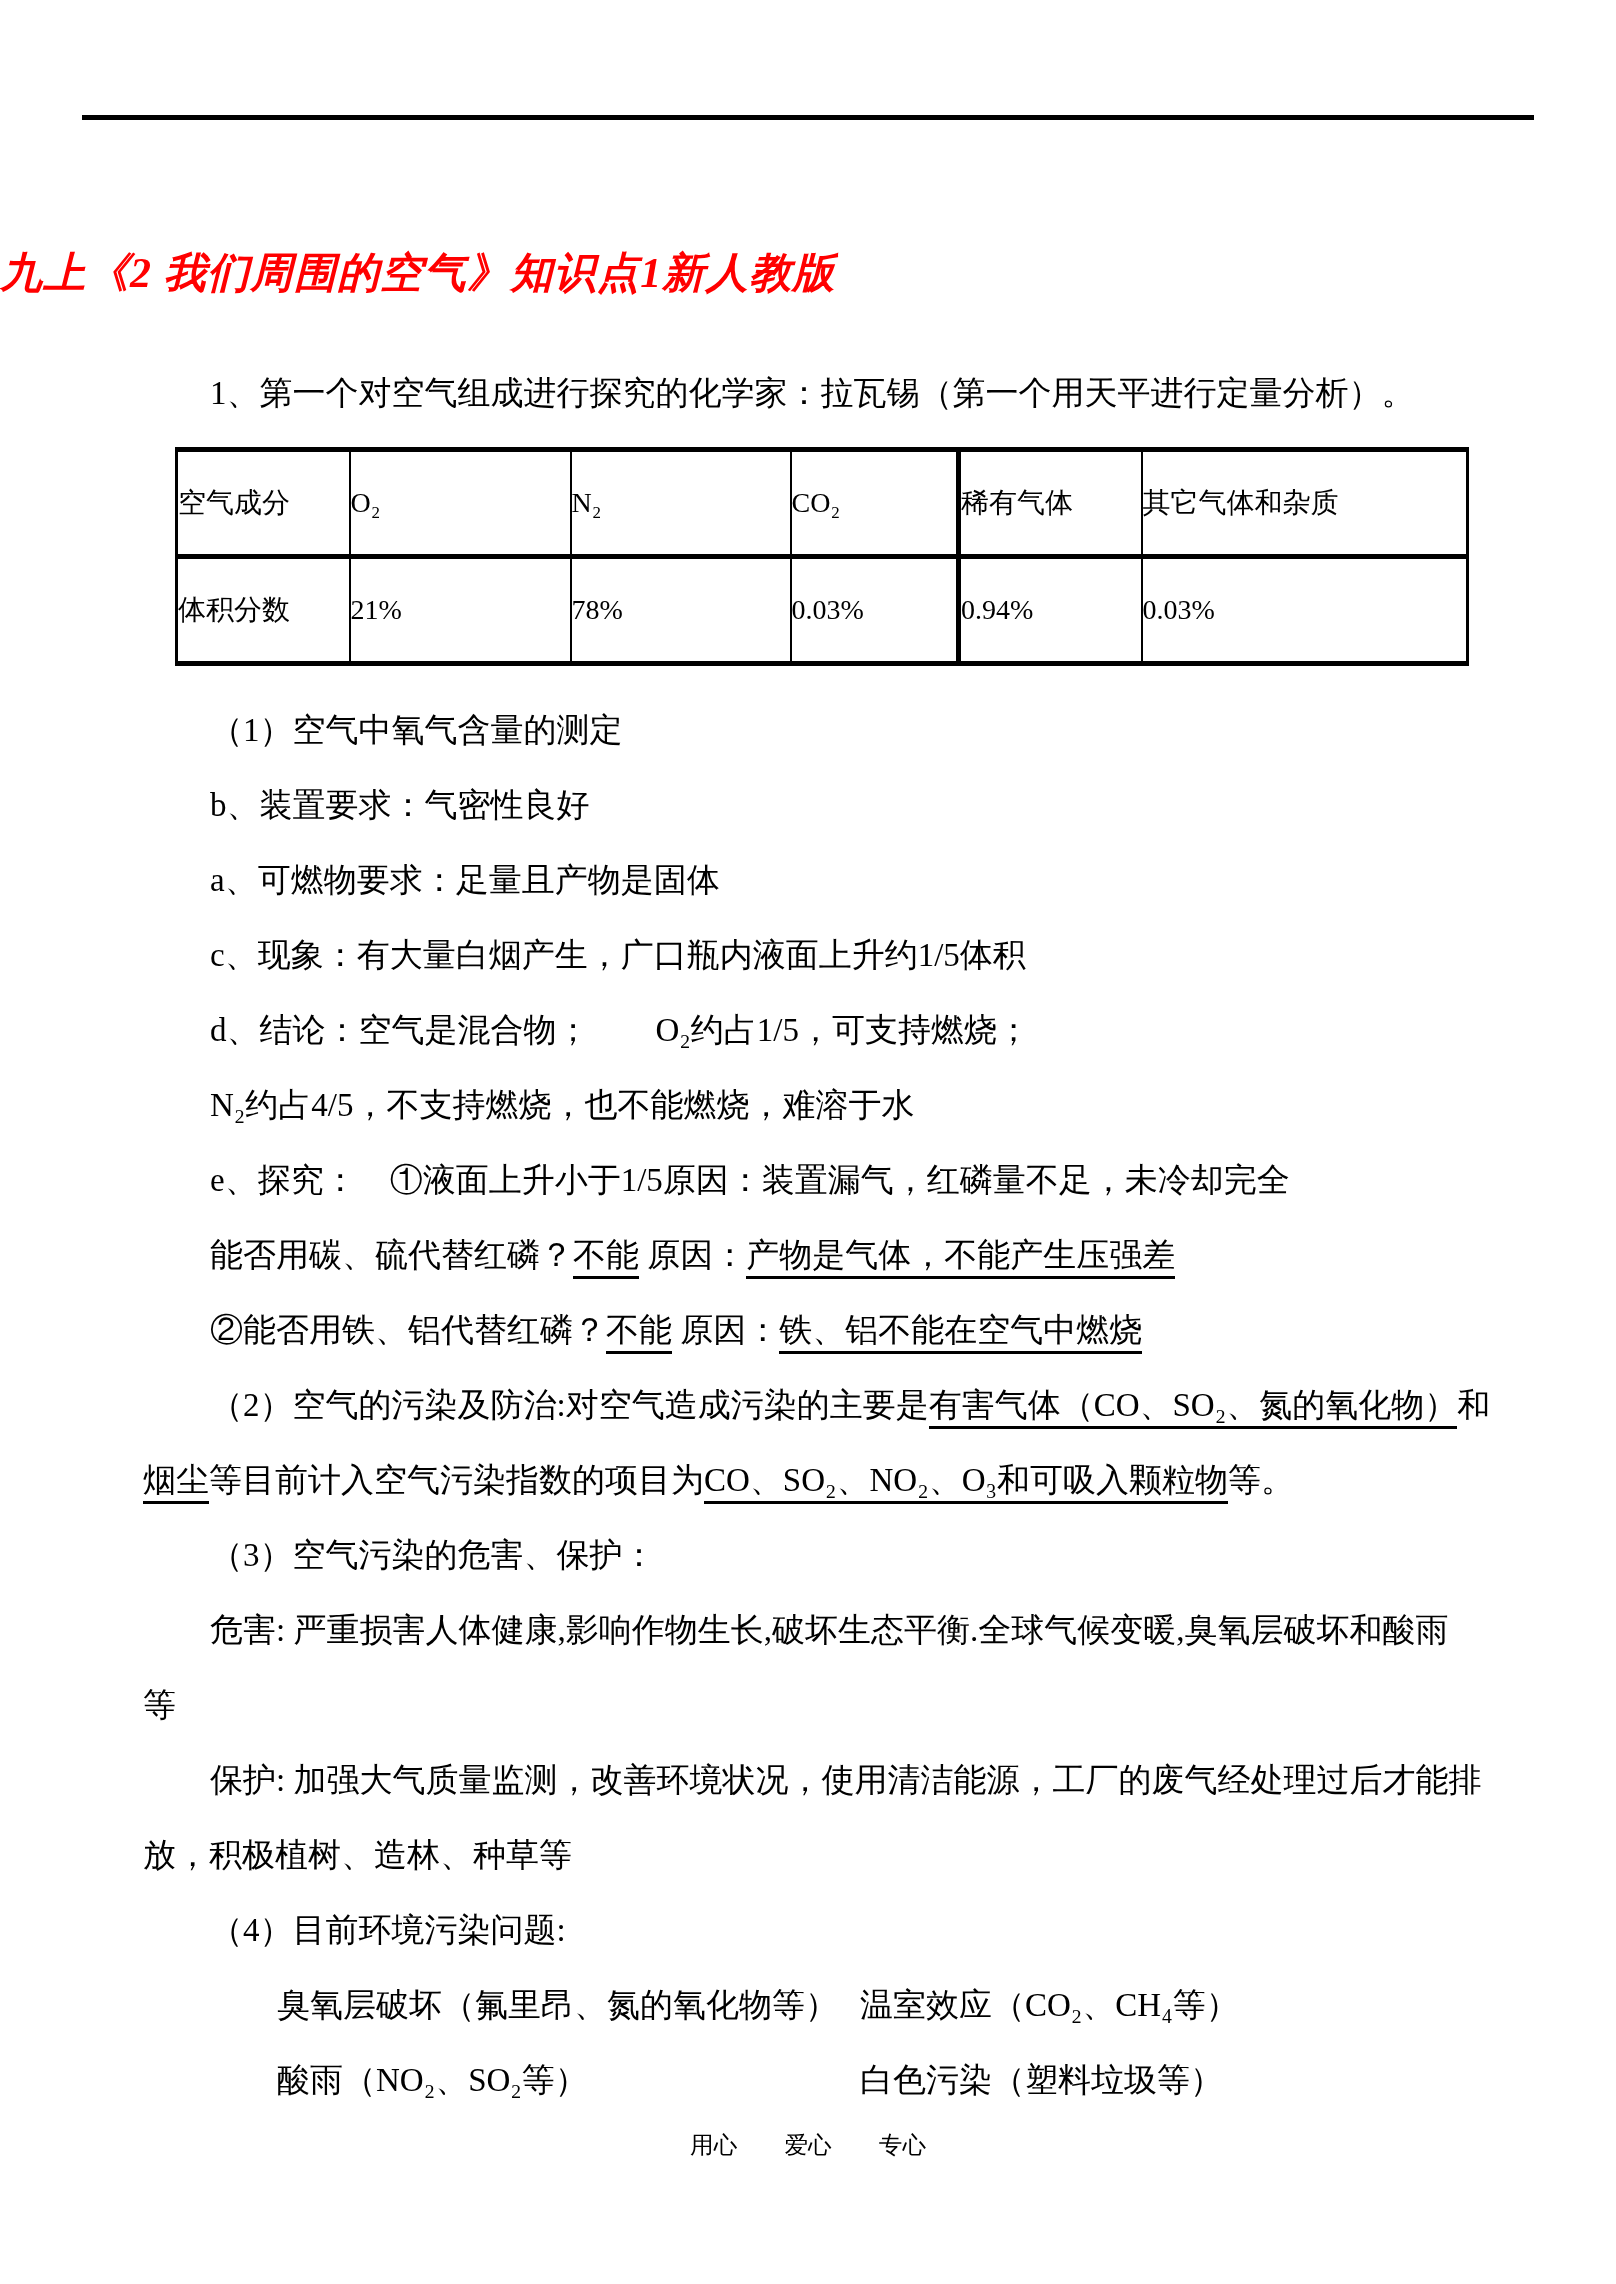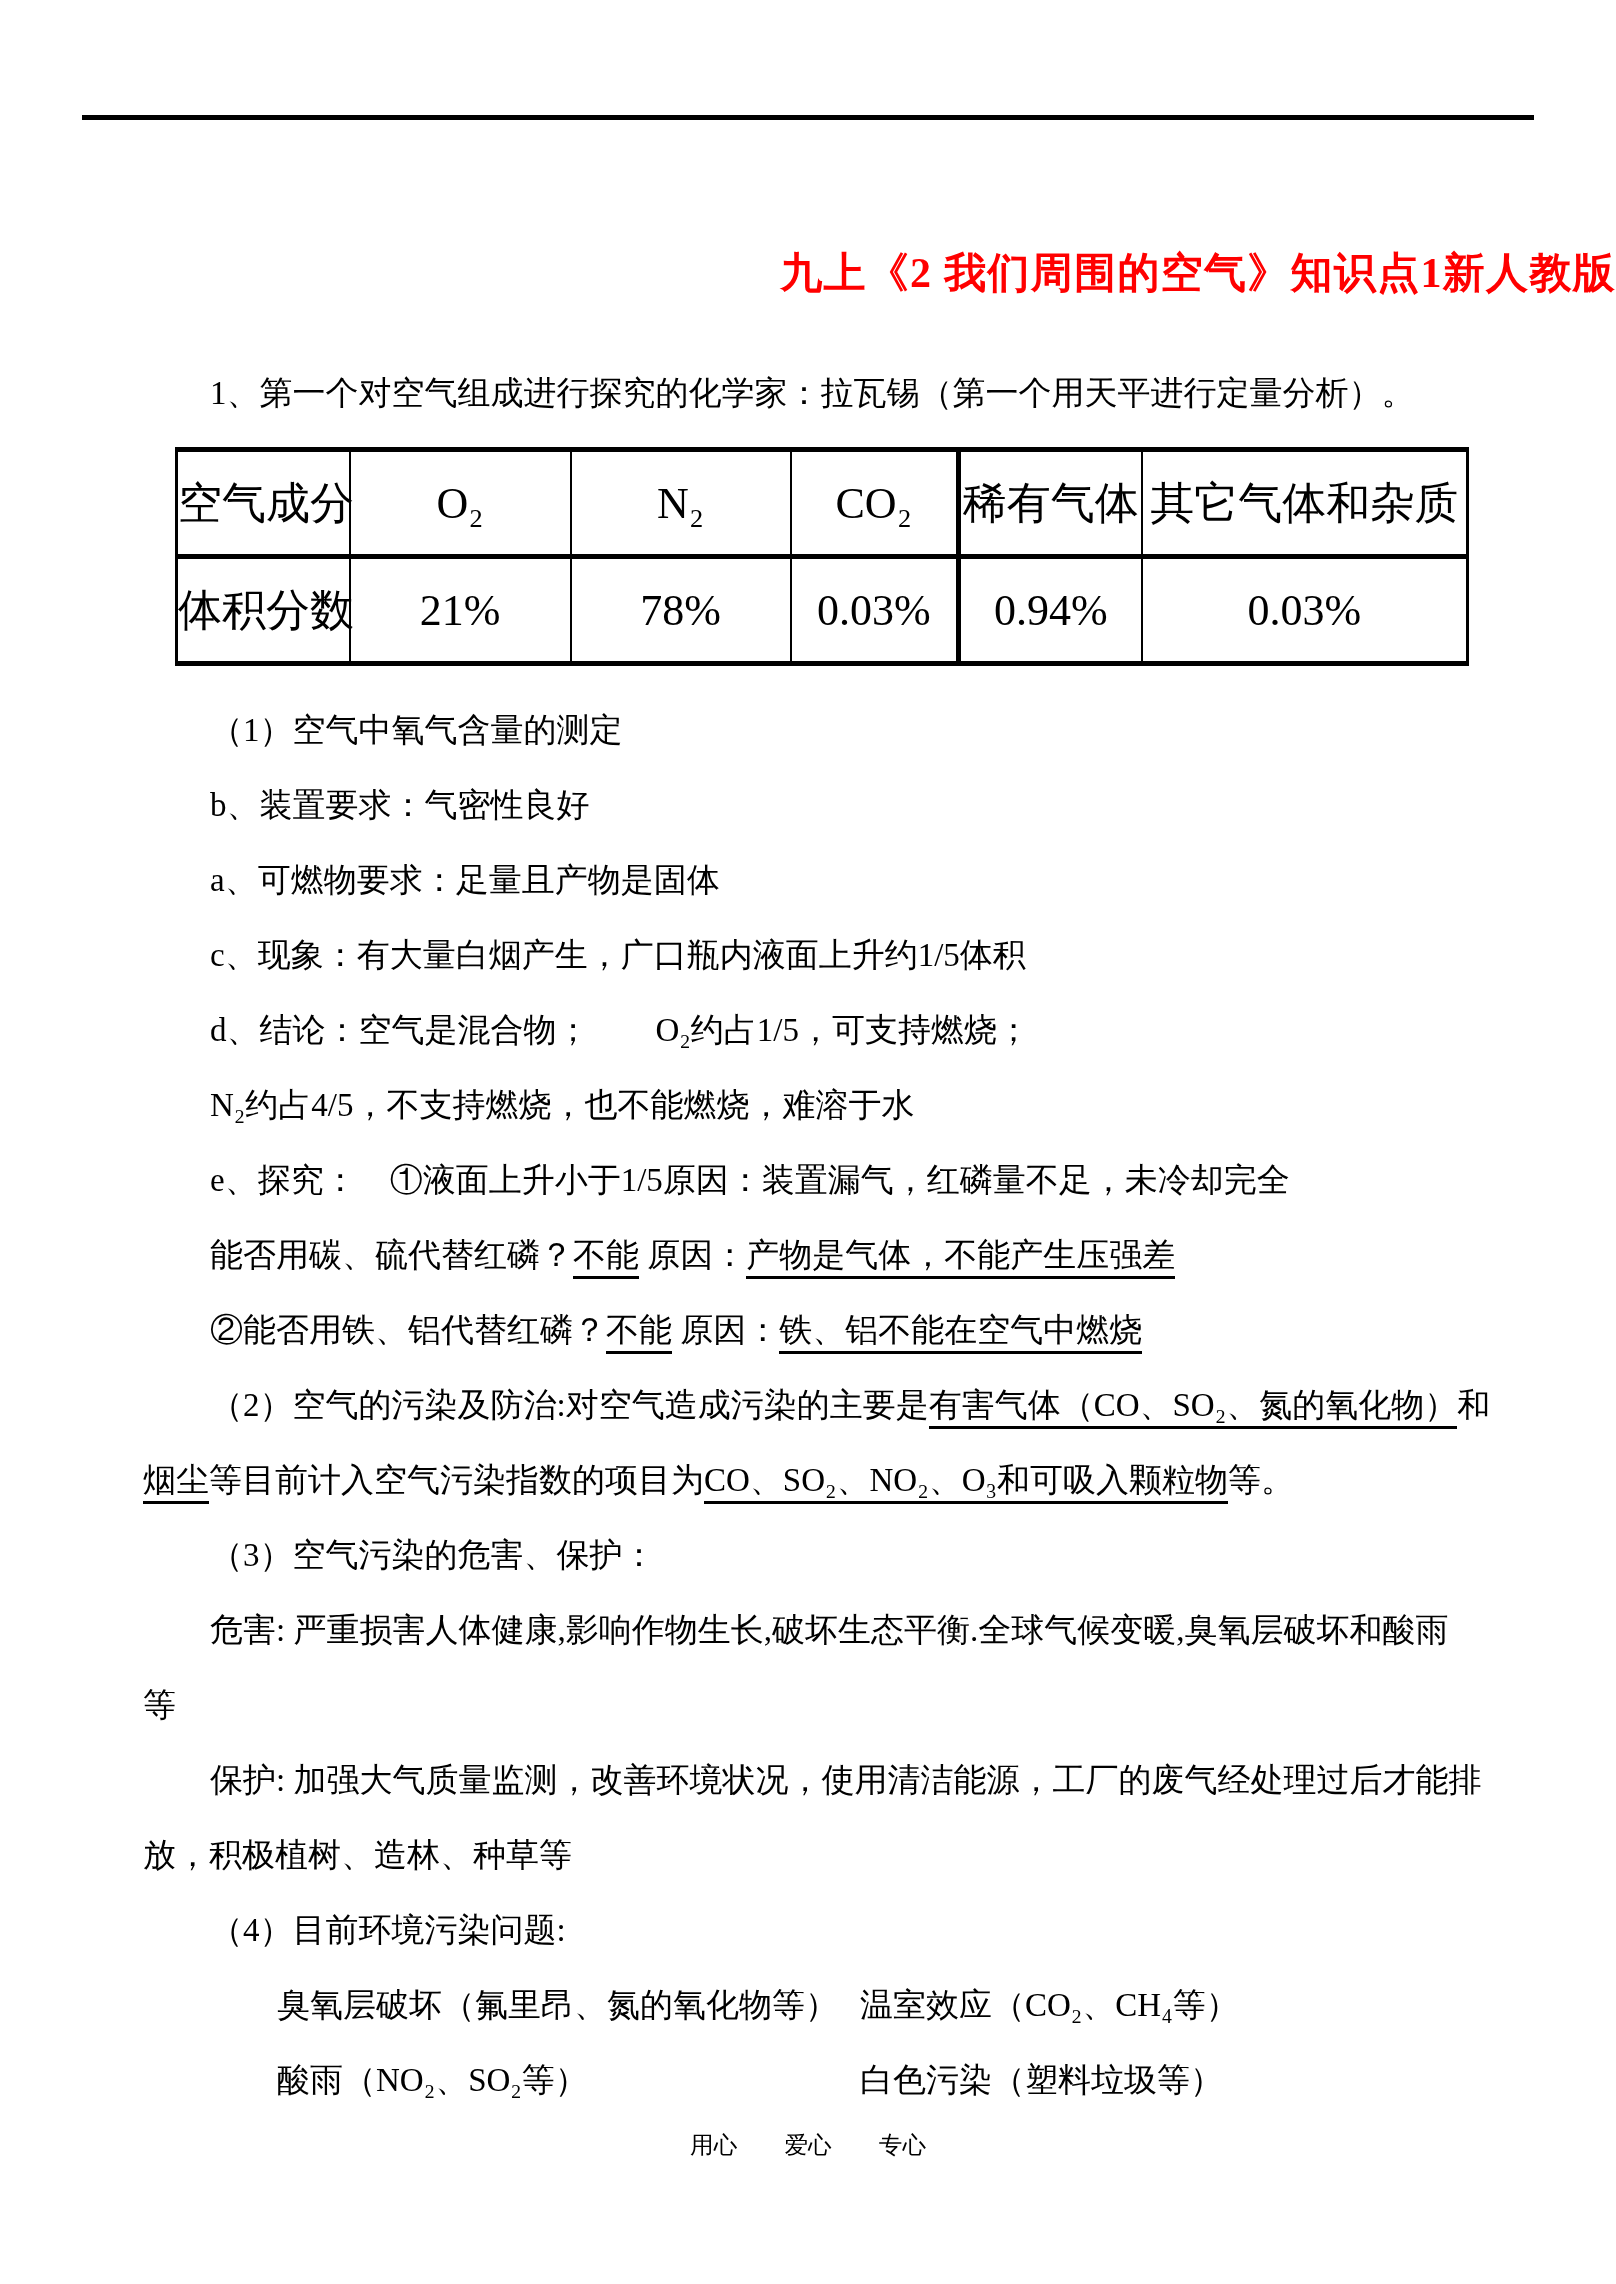--- a/index.html
+++ b/index.html
@@ -2,35 +2,35 @@
 <html style="font-size:10.2px"><head>
 <meta charset="utf-8">
 <style>
   html { background:#888; }
   body {
     margin:0 auto; width:1616px; height:2284px; background:#ffffff; color:#000;
     font-family:"Liberation Serif","DejaVu Serif",serif; overflow:hidden; position:relative;
   }
   .top-rule { margin:115px 82px 0 82px; border-top:5.7px solid #000; height:0; }
   .title {
-    margin:121px 0 0 0; text-align:right; font-size:42px; line-height:64px;
-    font-weight:bold; color:#FF0000; letter-spacing:1.3px;
+    margin:121px 0 0 0; text-align:left; font-size:42px; line-height:64px;
+    font-weight:bold; color:#FF0000; letter-spacing:1.3px;font-style:italic;
   }
   .content { margin:51px 147px 0 143px; }
   .para { margin:0; font-size:33px; line-height:75px; text-indent:67px; white-space:nowrap; }
   .para.cont { text-indent:0; }
   .u { border-bottom:3.8px solid #000; padding-bottom:2.5px; }
   .air-table {
     border-collapse:collapse; table-layout:fixed; width:1290px;
     margin:16px 0 27px 32px;
     border:3.2px solid #000; border-top-width:5.7px; border-bottom-width:5.7px;
   }
   .air-table td {
-    border:2.5px solid #000; text-align:center; vertical-align:middle;
-    font-size:44px; height:102px; padding:0; white-space:nowrap;
+    border:2.5px solid #000; vertical-align:middle;
+    font-size:28px; height:102px; padding:0; white-space:nowrap;
   }
   .air-table tr:first-child td { border-bottom-width:5.7px; }
   .air-table td.thick-left { border-left-width:5.1px; }
   .col-left { display:inline-block; min-width:650px; }
   .footer { margin-top:7.6px; text-align:center; font-size:23.6px; line-height:38px;font-family:Liberation Serif, serif; }
 </style>
 </head>
 <body>
 
 <div class="top-rule"></div>

